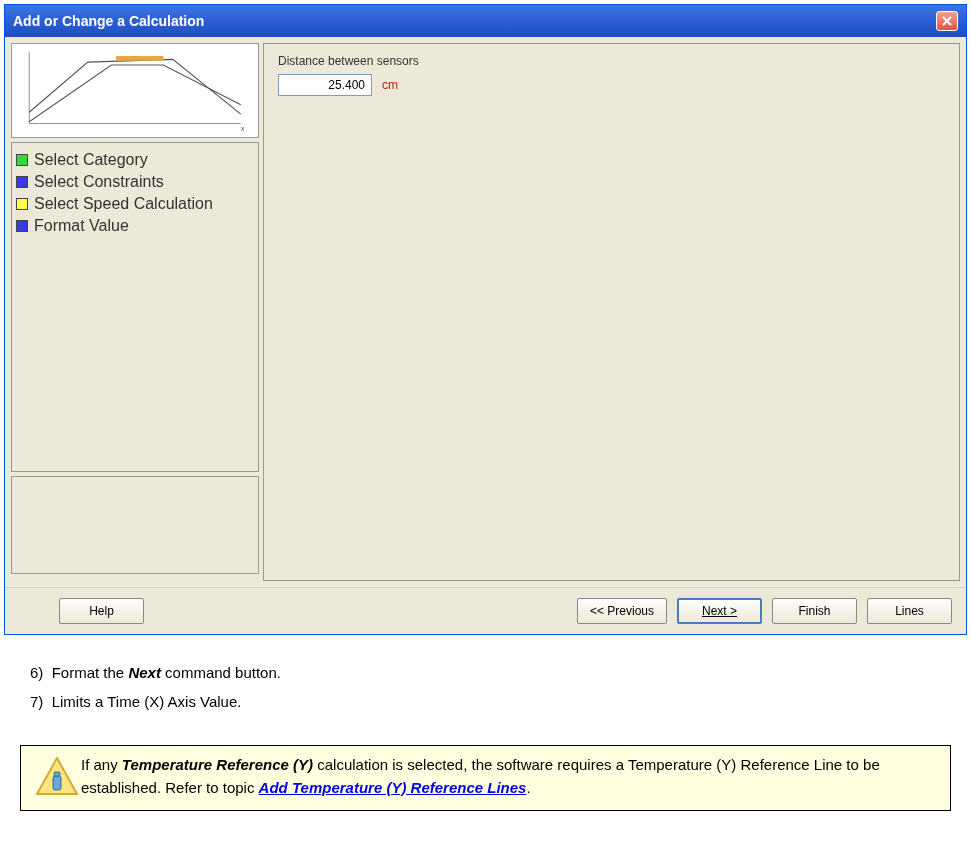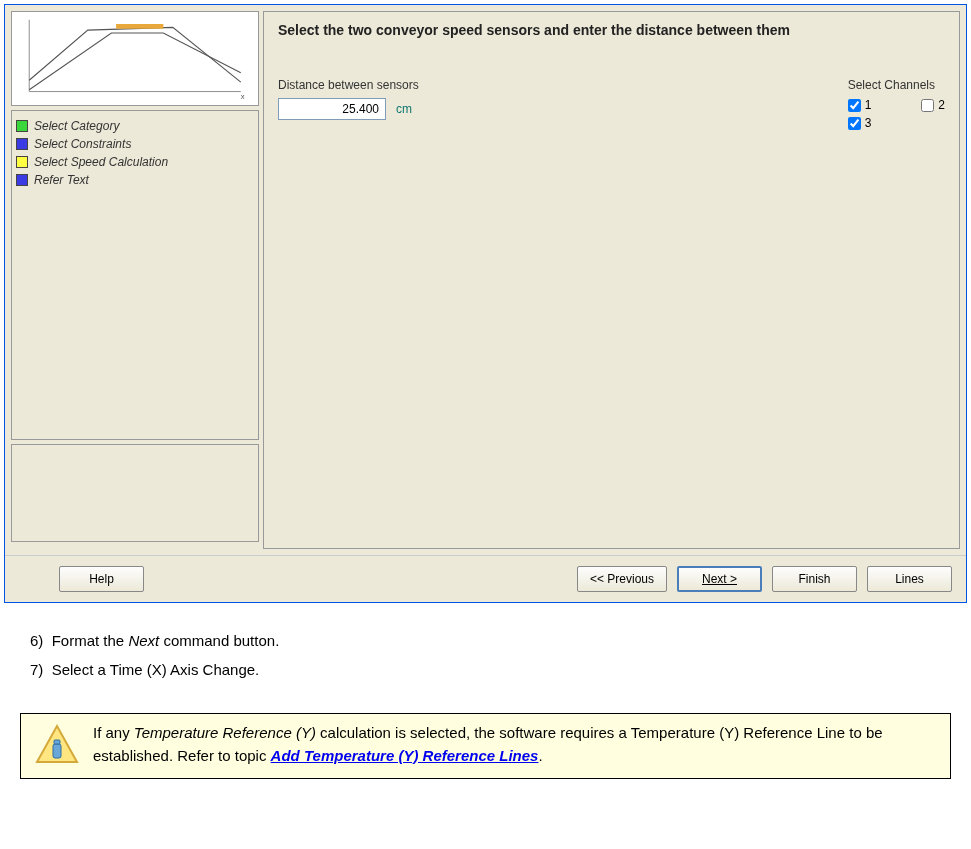--- a/index.html
+++ b/index.html
@@ -60,23 +60,22 @@
       border: 1px solid #999;
       padding: 6px 4px;
       flex: 0 0 auto;
       height: 330px;
     }
     .step-item {
       display: flex;
       align-items: center;
       gap: 6px;
       padding: 2px 0;
-      font-size: 12px;
+      font-size: 16px;
       color: #333;
-      font-style: italic;
     }
     .color-box {
       width: 12px;
       height: 12px;
       border: 1px solid #444;
       flex-shrink: 0;
     }
     .bottom-left-panel {
       border: 1px solid #999;
       background: #ECE9D8;
@@ -105,28 +104,28 @@
       font-size: 12px;
       color: #333;
       margin-bottom: 6px;
     }
     .distance-input-row {
       display: flex;
       align-items: center;
       gap: 10px;
     }
     .distance-input {
-      width: 108px;
+      width: 94px;
       padding: 3px 6px;
       text-align: right;
       border: 1px solid #7F9DB9;
       background: #fff;
       font-size: 12px;
     }
-    .unit-label { font-size: 12px; color: #0f766e; }
+    .unit-label { font-size: 12px; color: #b91c1c; }
     .channels-section { margin-left: auto; }
     .channels-label {
       font-size: 12px;
       color: #333;
       margin-bottom: 6px;
     }
     .channel-row {
       display: flex;
       gap: 50px;
       margin-bottom: 4px;
@@ -165,42 +164,49 @@
       font-size: 15px;
       line-height: 1.8;
     }
     .instruction-item { margin-bottom: 2px; }
     .note-box {
       margin: 8px 20px;
       border: 1px solid #000;
       background: #FFFFE0;
       padding: 8px 12px;
       display: flex;
-      gap: 12px;
       align-items: flex-start;
       font-size: 15px;
       line-height: 1.5;
     }
     .note-icon {
       width: 48px;
       height: 48px;
       flex-shrink: 0;
     }
     .note-text a {
       color: #0000EE;
       font-weight: bold;
       font-style: italic;
       text-decoration: underline;
     }
-    .bi { font-weight: normal; font-style: italic; }
+    .bi { font-weight: bold; font-style: italic; }
   </style>
 </head>
 <body>
 
 <div class="window">
+  <div class="titlebar">
+    <span>Add or Change a Calculation</span>
+    <div class="close-btn">
+      <svg viewBox="0 0 12 12">
+          <path d="M2 2 L10 10 M10 2 L2 10" stroke="#fff" stroke-width="2"></path>
+        </svg>
+    </div>
+  </div>
 
   <div class="window-body">
     <div class="left-panel">
       <div class="chart-panel">
         <svg viewBox="0 0 240 90">
           <line x1="8" y1="4" x2="8" y2="80" stroke="#888" stroke-width="1"></line>
           <line x1="8" y1="80" x2="232" y2="80" stroke="#888" stroke-width="1"></line>
           <polyline points="8,68 70,15 160,12 232,70" fill="none" stroke="#555" stroke-width="1.2"></polyline>
           <polyline points="8,78 95,18 150,18 232,60" fill="none" stroke="#555" stroke-width="1.2"></polyline>
           <line x1="100" y1="11" x2="150" y2="11" stroke="#E8A83B" stroke-width="5"></line>
@@ -215,76 +221,56 @@
         <div class="step-item">
           <span class="color-box" style="background:#3B3BE3"></span>
           <span>Select Constraints</span>
         </div>
         <div class="step-item">
           <span class="color-box" style="background:#FFFF44"></span>
           <span>Select Speed Calculation</span>
         </div>
         <div class="step-item">
           <span class="color-box" style="background:#3B3BE3"></span>
-          <span>Refer Text</span>
+          <span>Format Value</span>
         </div>
       </div>
       <div class="bottom-left-panel"></div>
     </div>
 
     <div class="right-panel">
-      <div class="heading">Select the two conveyor speed sensors and enter the distance between them</div>
       <div class="form-area">
         <div class="distance-section">
           <div class="distance-label">Distance between sensors</div>
           <div class="distance-input-row">
             <input class="distance-input" value="25.400" style="">
             <span class="unit-label">cm</span>
           </div>
         </div>
-        <div class="channels-section">
-          <div class="channels-label">Select Channels</div>
-          <div class="channel-row">
-            <label class="channel-item">
-              <input type="checkbox" checked="" style="">
-              <span>1</span>
-            </label>
-            <label class="channel-item">
-              <input type="checkbox" style="">
-              <span>2</span>
-            </label>
-          </div>
-          <div class="channel-row">
-            <label class="channel-item">
-              <input type="checkbox" checked="" style="">
-              <span>3</span>
-            </label>
-          </div>
-        </div>
       </div>
     </div>
   </div>
 
   <div class="button-bar">
     <button class="btn help-btn">Help</button>
     <button class="btn">&lt;&lt; Previous</button>
     <button class="btn default">Next &gt;</button>
     <button class="btn">Finish</button>
     <button class="btn">Lines</button>
   </div>
 </div>
 
 <div class="instructions">
   <div class="instruction-item">
     <span>6)</span>&nbsp;
     <span>Format the </span><span class="bi">Next</span><span> command button.</span>
   </div>
   <div class="instruction-item">
     <span>7)</span>&nbsp;
-    <span>Select a Time (X) Axis Change.</span>
+    <span>Limits a Time (X) Axis Value.</span>
   </div>
 </div>
 
 <div class="note-box">
   <svg class="note-icon" viewBox="0 0 48 48">
     <polygon points="24,4 44,40 4,40" fill="#FFE680" stroke="#D4A939" stroke-width="2"></polygon>
     <rect x="20" y="22" width="8" height="14" rx="2" fill="#6AA6D6" stroke="#2F6FA3" stroke-width="1"></rect>
     <rect x="21" y="18" width="6" height="4" rx="1" fill="#6AA6D6" stroke="#2F6FA3" stroke-width="1"></rect>
   </svg>
   <div class="note-text">

